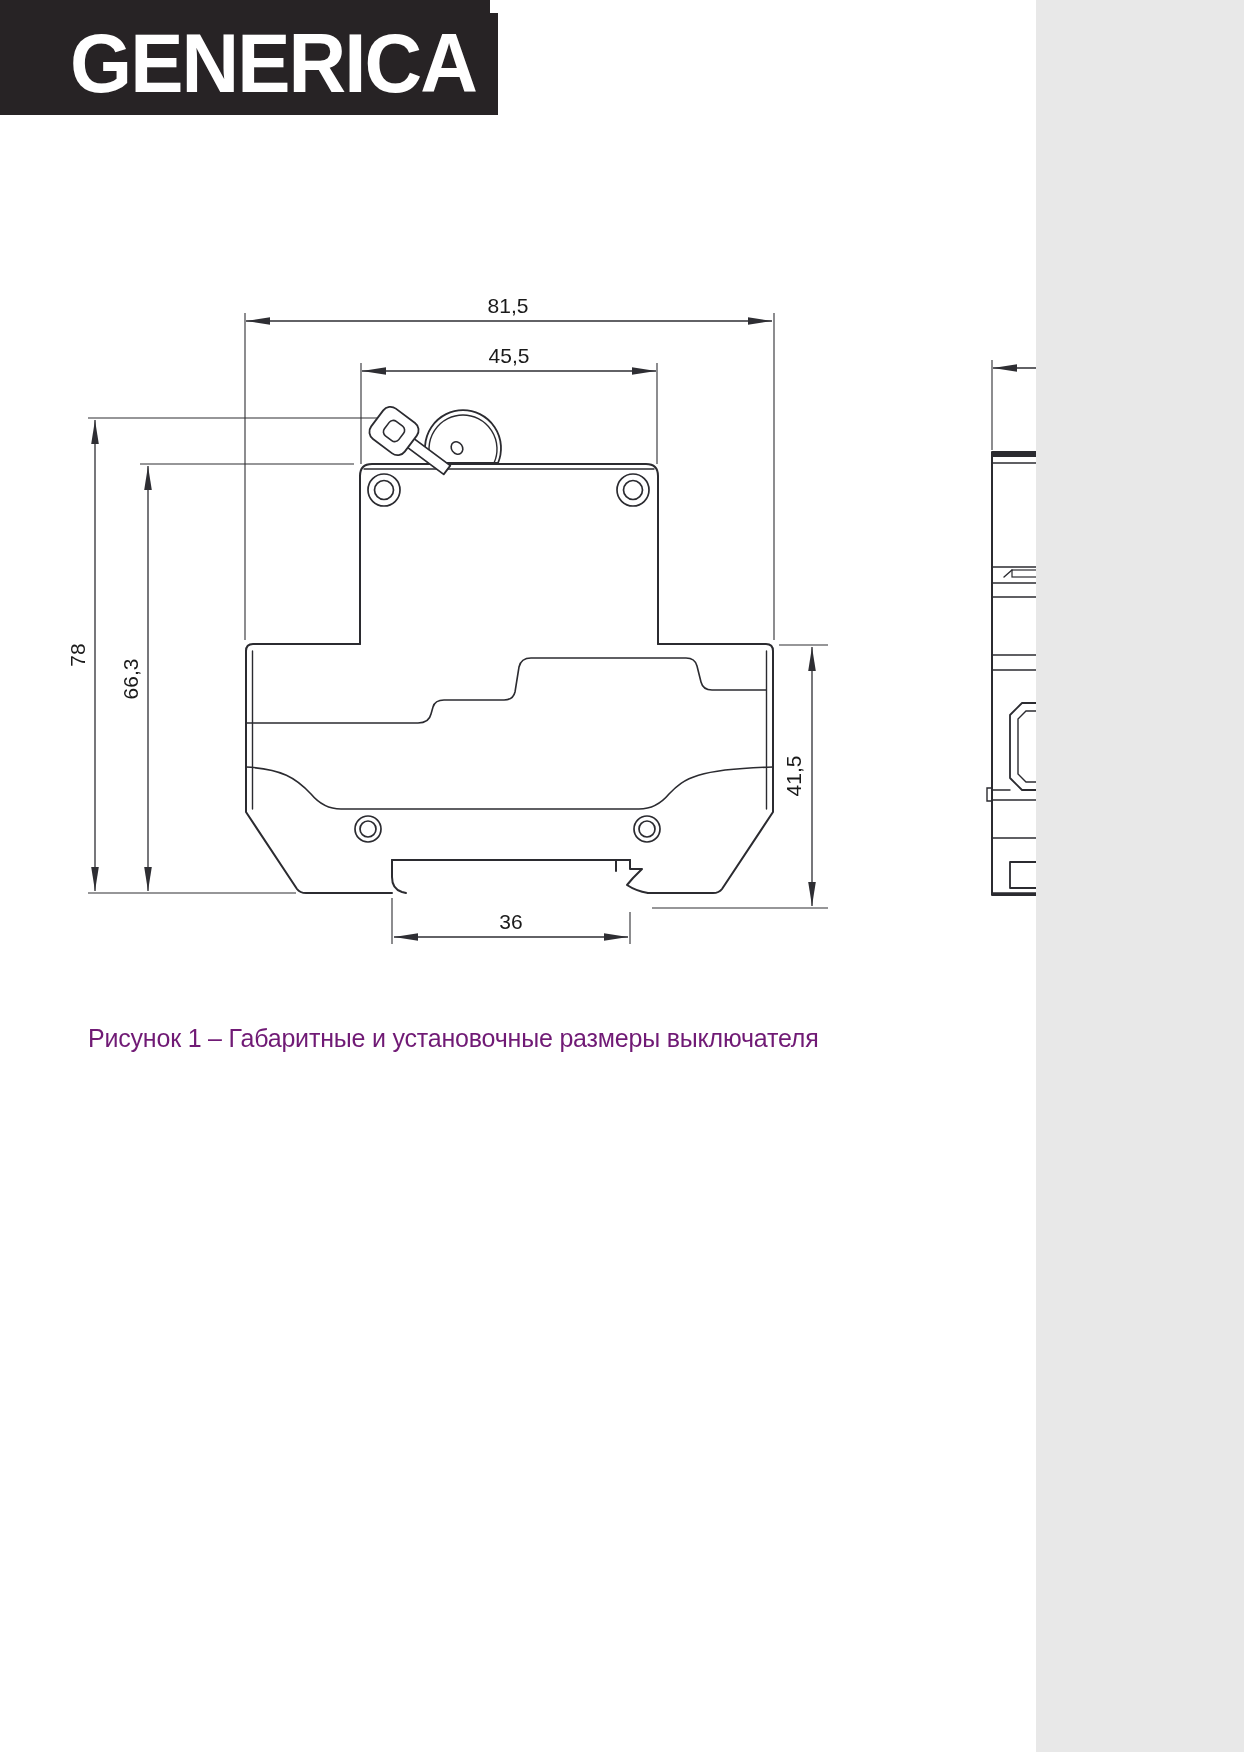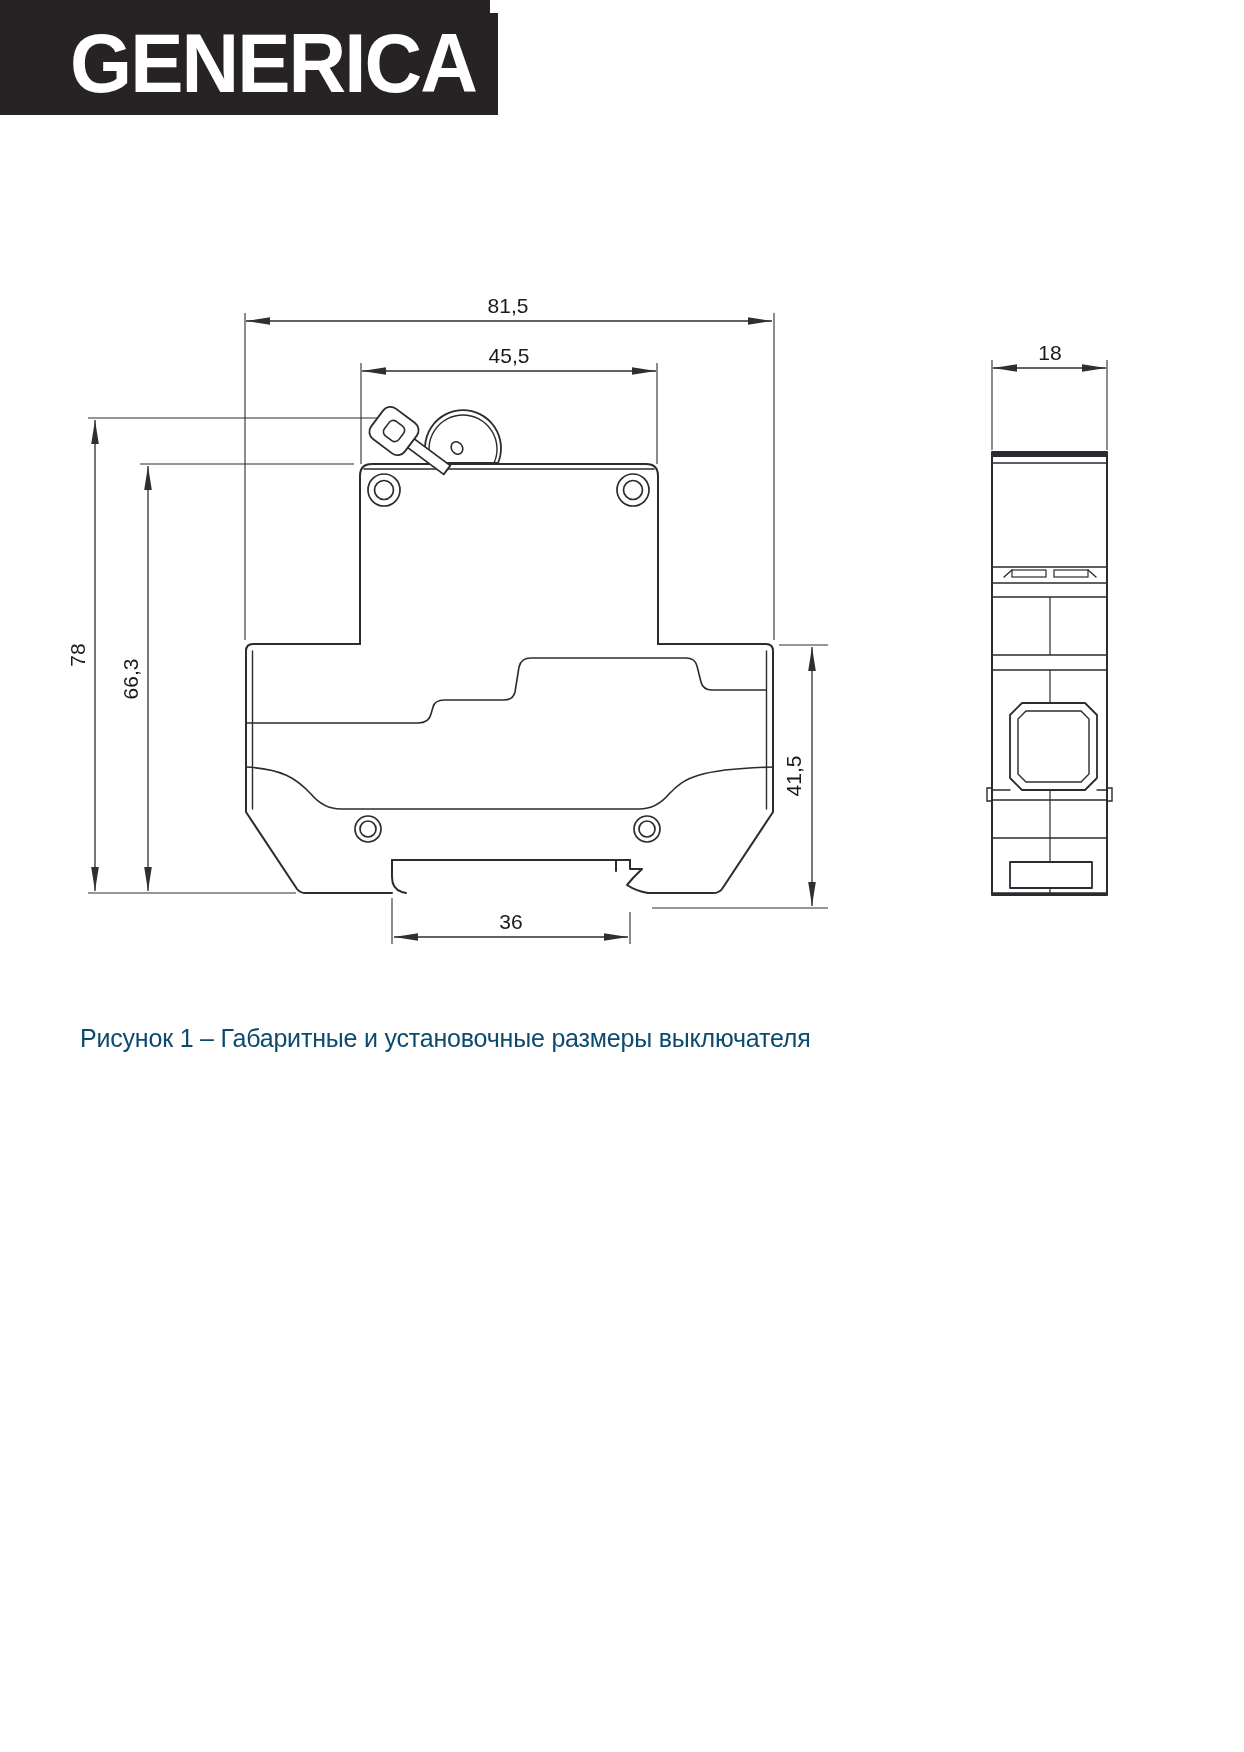--- a/index.html
+++ b/index.html
@@ -1,23 +1,23 @@
 <!DOCTYPE html>
 <html><head>
 <meta charset="utf-8">
 <style>
   html,body{margin:0;padding:0;background:#e8e8e8;}
-  .page{position:relative;width:1244px;height:1752px;background:#ffffff;overflow:hidden;
+  .page{position:relative;width:1036px;height:1752px;background:#ffffff;overflow:hidden;
         font-family:"Liberation Sans",sans-serif;}
   .logo-bar{position:absolute;left:0;top:0;width:498px;height:115px;background:#272325;}
   .logo-text{position:absolute;left:70px;bottom:3px;font-weight:700;font-size:84px;
              color:#ffffff;letter-spacing:-2px;transform:scaleX(0.95);
              transform-origin:left bottom;font-family:"Liberation Sans",sans-serif;white-space:nowrap;}
   .logo-notch{position:absolute;right:0;top:0;width:8px;height:13px;background:#ffffff;}
-  .caption{position:absolute;left:80px;top:1024px;font-size:25px;color:#0c4a6e;
+  .caption{position:absolute;left:88px;top:1024px;font-size:25px;color:#701a75;
            letter-spacing:-0.2px;white-space:nowrap;}
   svg{position:absolute;left:0;top:0;}
   .outline{fill:none;stroke:#2b2b30;stroke-width:2;stroke-linecap:round;stroke-linejoin:round;}
   .thin{fill:none;stroke:#2b2b30;stroke-width:1.4;stroke-linecap:round;}
   .inner{fill:none;stroke:#2b2b30;stroke-width:1.6;stroke-linecap:round;stroke-linejoin:round;}
   .whitefill{fill:#ffffff;stroke:#2b2b30;stroke-width:1.8;stroke-linejoin:round;}
   .ext{stroke:#2e2e33;stroke-width:1.1;fill:none;}
   .dim{stroke:#2e2e33;stroke-width:1.3;fill:none;}
   .dimtext{font-family:"Liberation Sans",sans-serif;font-size:21px;fill:#1a1a1a;}
 </style>

